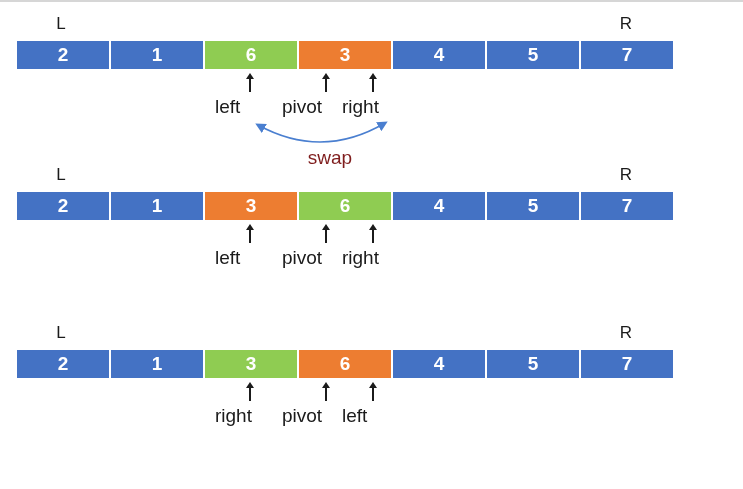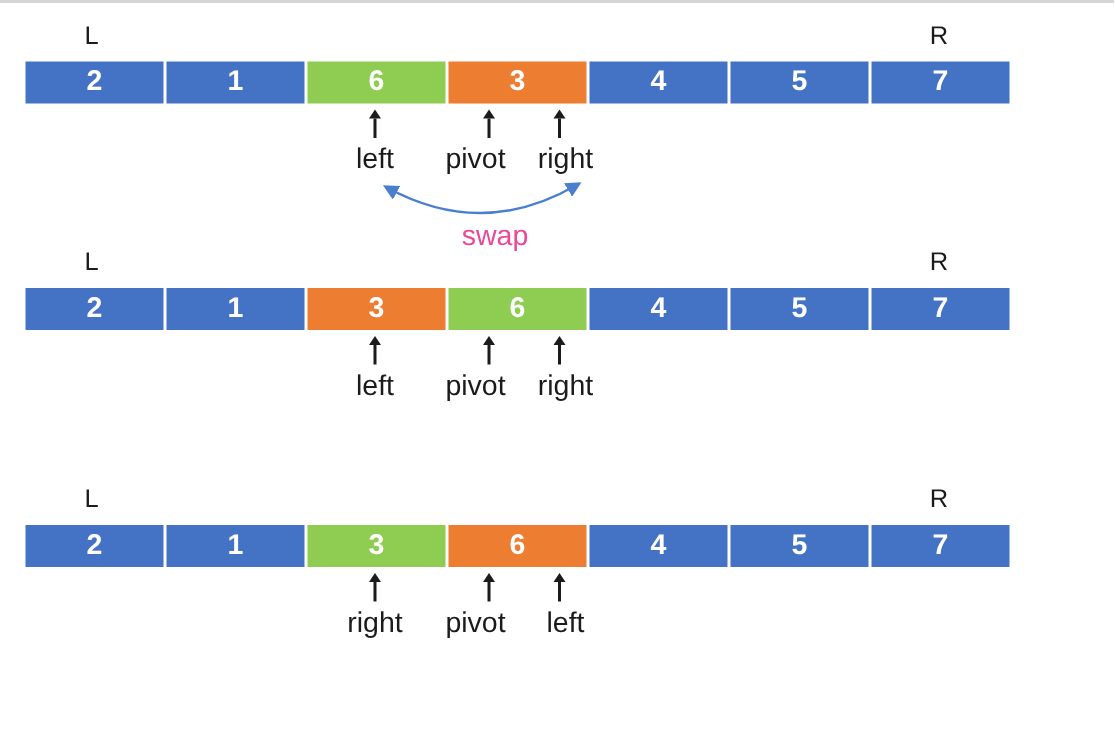--- a/index.html
+++ b/index.html
@@ -70,41 +70,41 @@
     margin: 0 auto;
   }
   .pa1 { left: 245px; }
   .pa2 { left: 321px; }
   .pa3 { left: 368px; }
 
   .ptr-label {
     position: absolute;
     top: 55px;
     width: 70px;
-    text-align: center;
+    text-align: left;
     font-size: 19px;
     line-height: 22px;
     color: #1b1b1b;
   }
   .pl1 { left: 215px; }
   .pl2 { left: 282px; }
   .pl3 { left: 342px; }
 
   .swap-svg {
     position: absolute;
     left: 240px; top: 71px;
   }
   .swap-label {
     position: absolute;
     left: 295px; top: 106px;
     width: 70px;
     text-align: center;
     font-size: 19px;
     line-height: 22px;
-    color: #ec4899;
+    color: #7f1d1d;
   }
 </style>
 </head>
 <body>
 
 <div class="canvas">
 
   <div class="topline" style="background: rgb(214, 214, 214);"></div>
 
   <div class="row" style="top:41px;">

